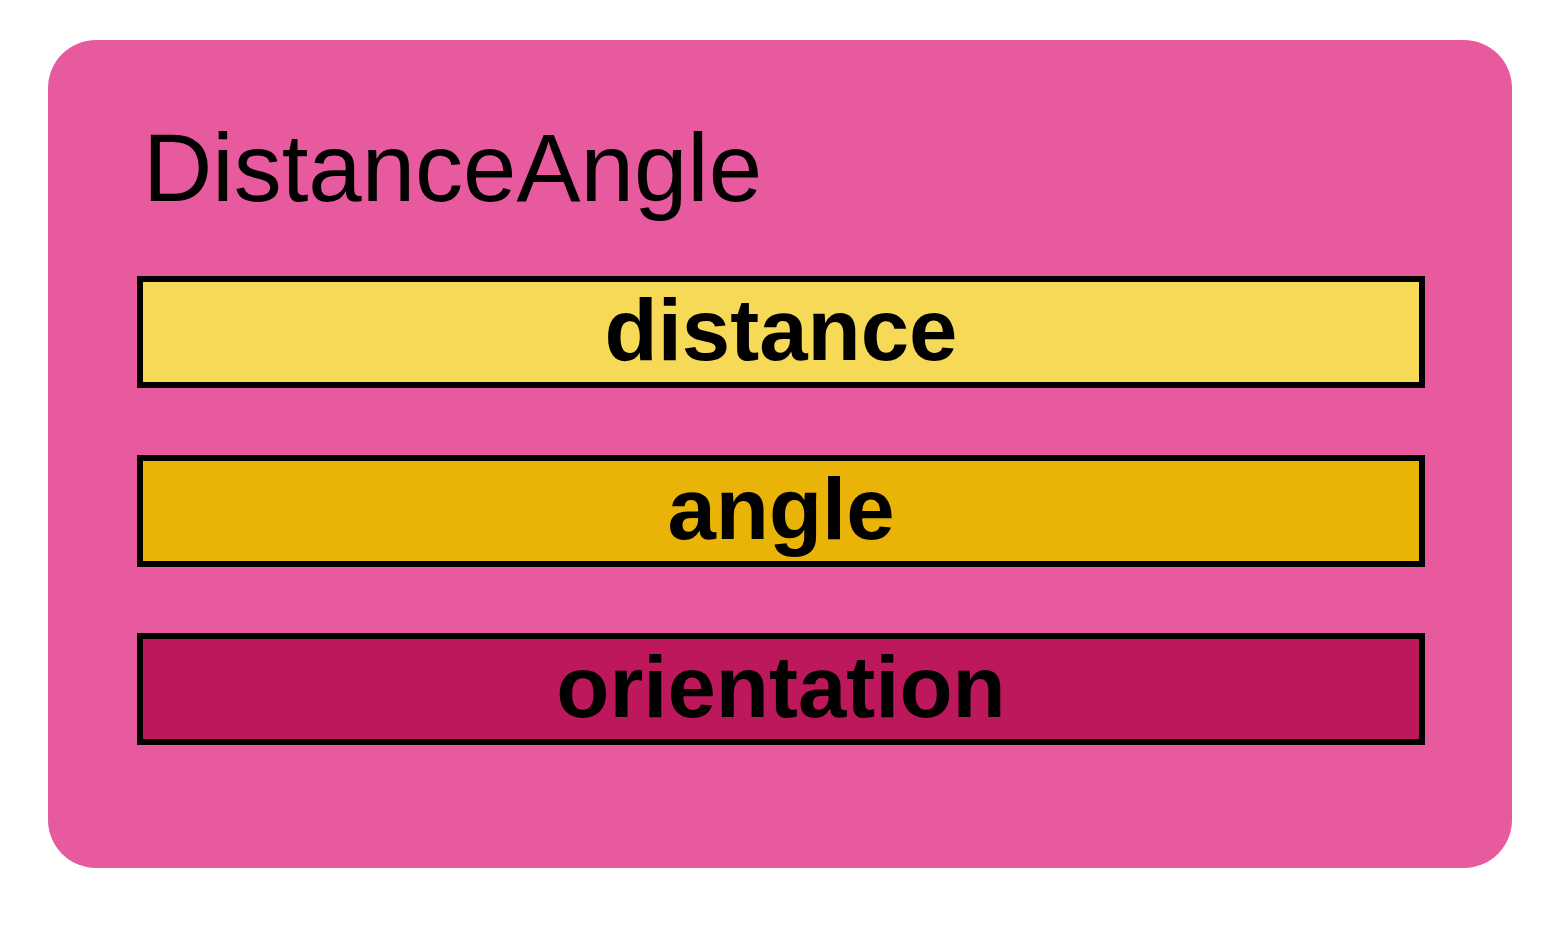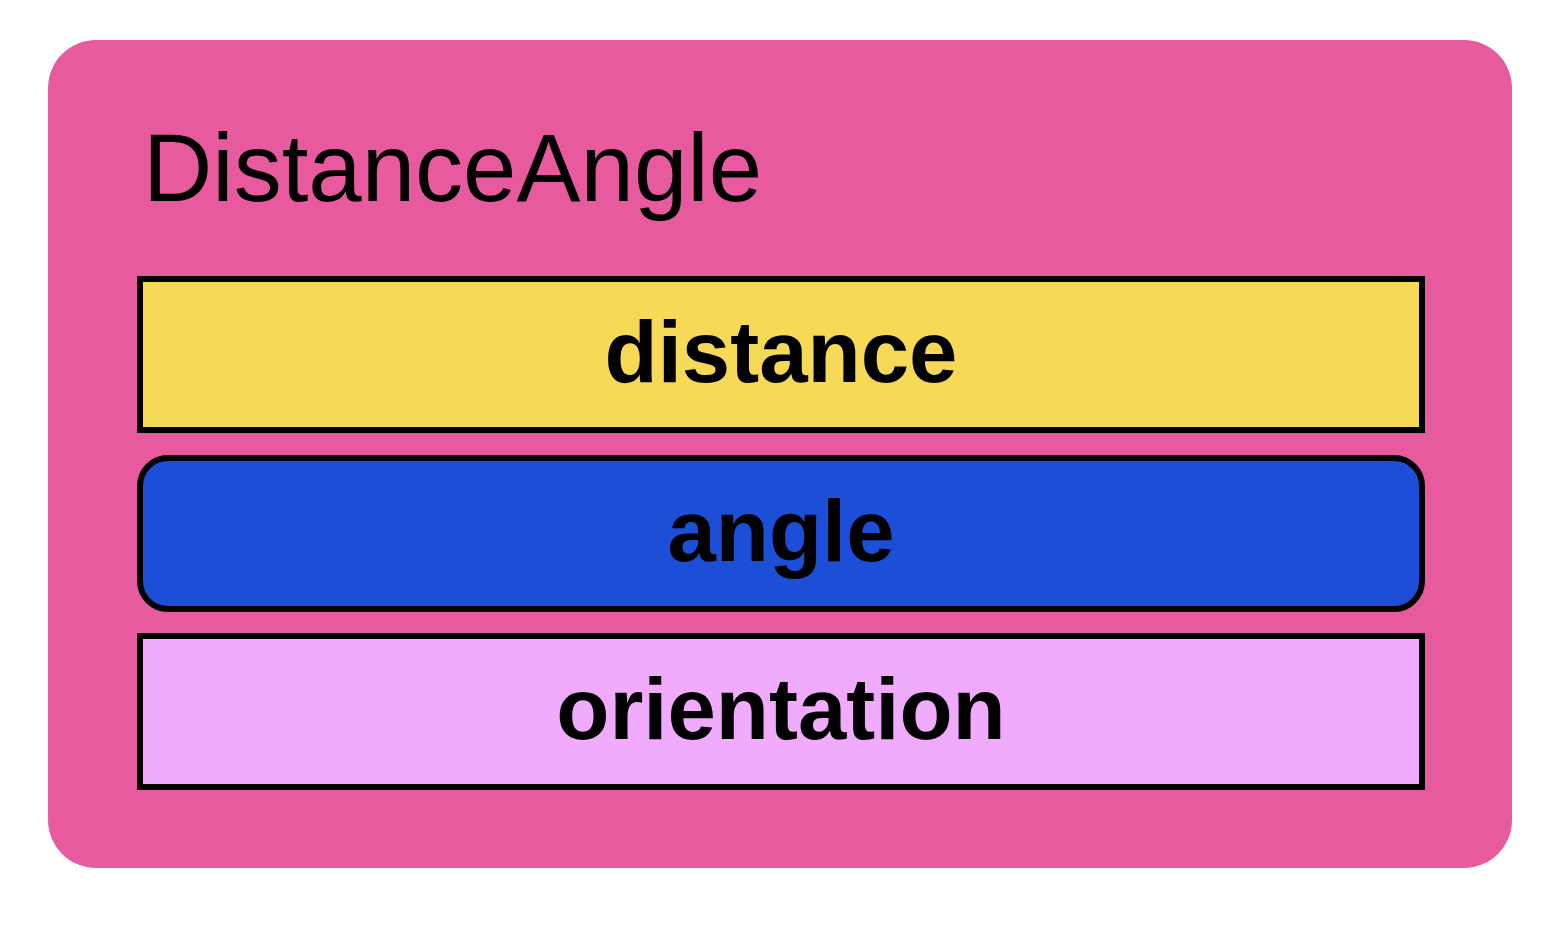--- a/index.html
+++ b/index.html
@@ -33,21 +33,21 @@
     font-weight: 400;
     line-height: 1.05;
     color: #000000;
     white-space: nowrap;
     letter-spacing: 0px;
   }
   .field-row {
     position: absolute;
     left: 89px;
     width: 1288px;
-    height: 157px;
+    height: 112px;
     border: 6px solid #000000;
     display: flex;
     align-items: center;
     justify-content: center;
   }
   .field-row.row-0 { top: 236px; }
   .field-row.row-1 { top: 415px; }
   .field-row.row-2 { top: 593px; }
   .field-label {
     font-size: 87px;
@@ -62,21 +62,21 @@
 <body>
 
 <div class="canvas">
   <div class="class-node" style="background-color: rgb(231, 90, 158);">
     <div class="class-title" style="color: rgb(0, 0, 0);">DistanceAngle</div>
 
     <div class="field-row row-0" style="background-color: rgb(245, 217, 87); border-color: rgb(0, 0, 0);">
       <span class="field-label" style="color: rgb(0, 0, 0);">distance</span>
     </div>
 
-    <div class="field-row row-1" style="background-color: #1d4ed8; border-color: rgb(0, 0, 0); border-radius: 31px;">
+    <div class="field-row row-1" style="background-color: #eab308; border-color: rgb(0, 0, 0);">
       <span class="field-label" style="color: rgb(0, 0, 0);">angle</span>
     </div>
 
-    <div class="field-row row-2" style="background-color: #f0abfc; border-color: rgb(0, 0, 0);">
+    <div class="field-row row-2" style="background-color: #be185d; border-color: rgb(0, 0, 0);">
       <span class="field-label" style="color: rgb(0, 0, 0);">orientation</span>
     </div>
   </div>
 </div>
 
 </body></html>

